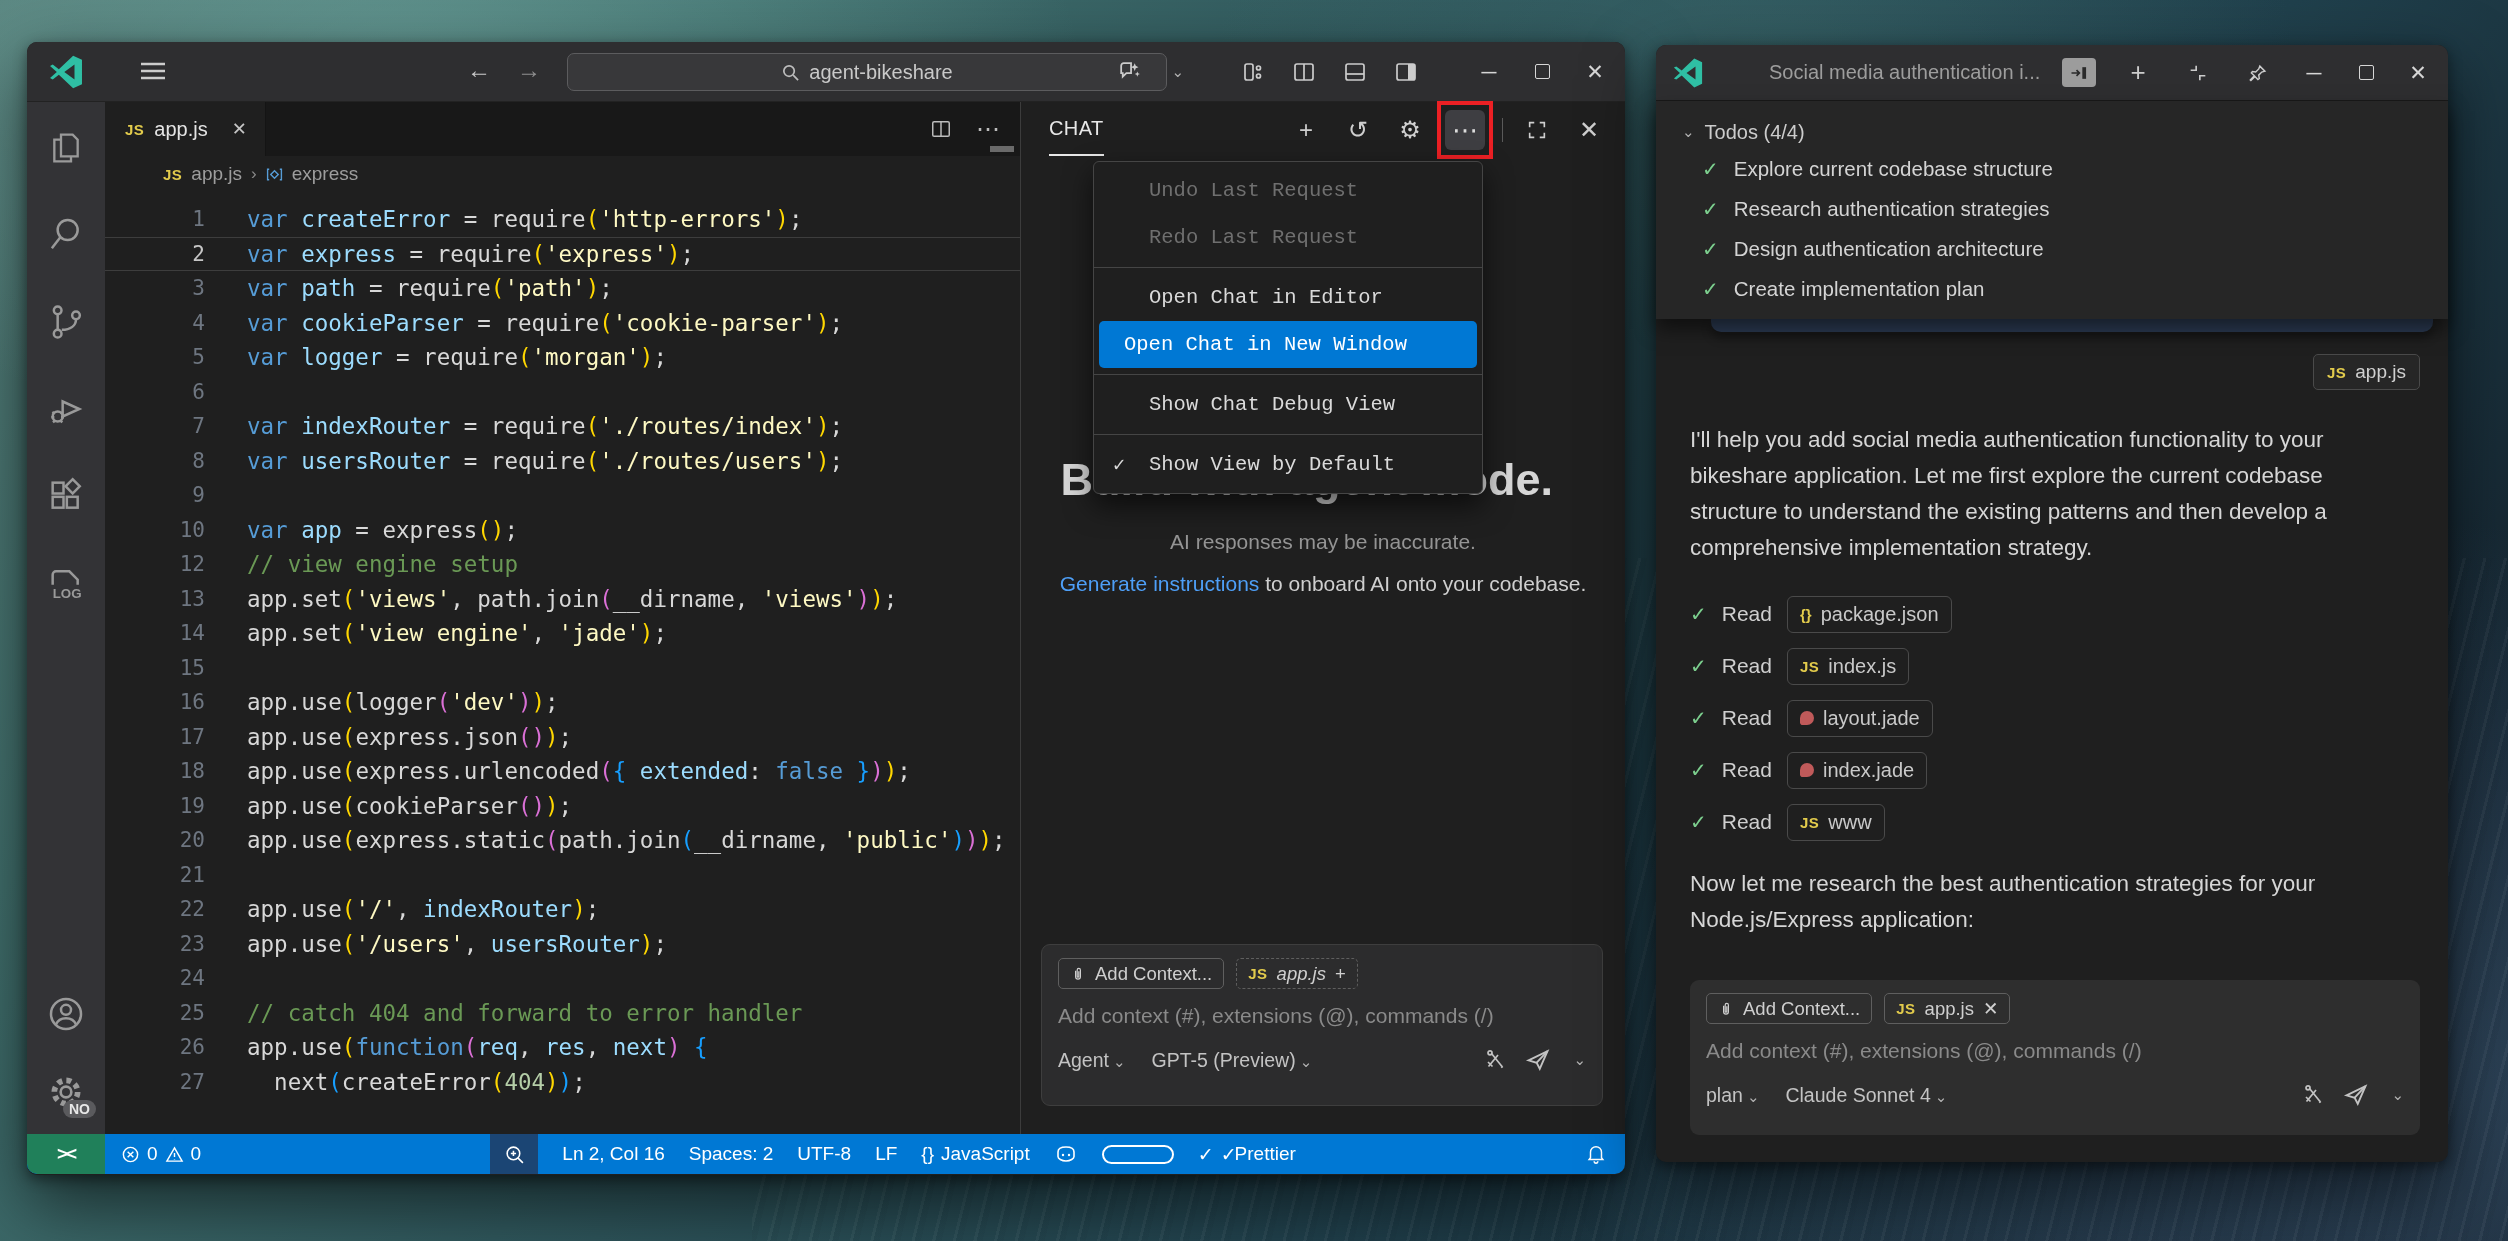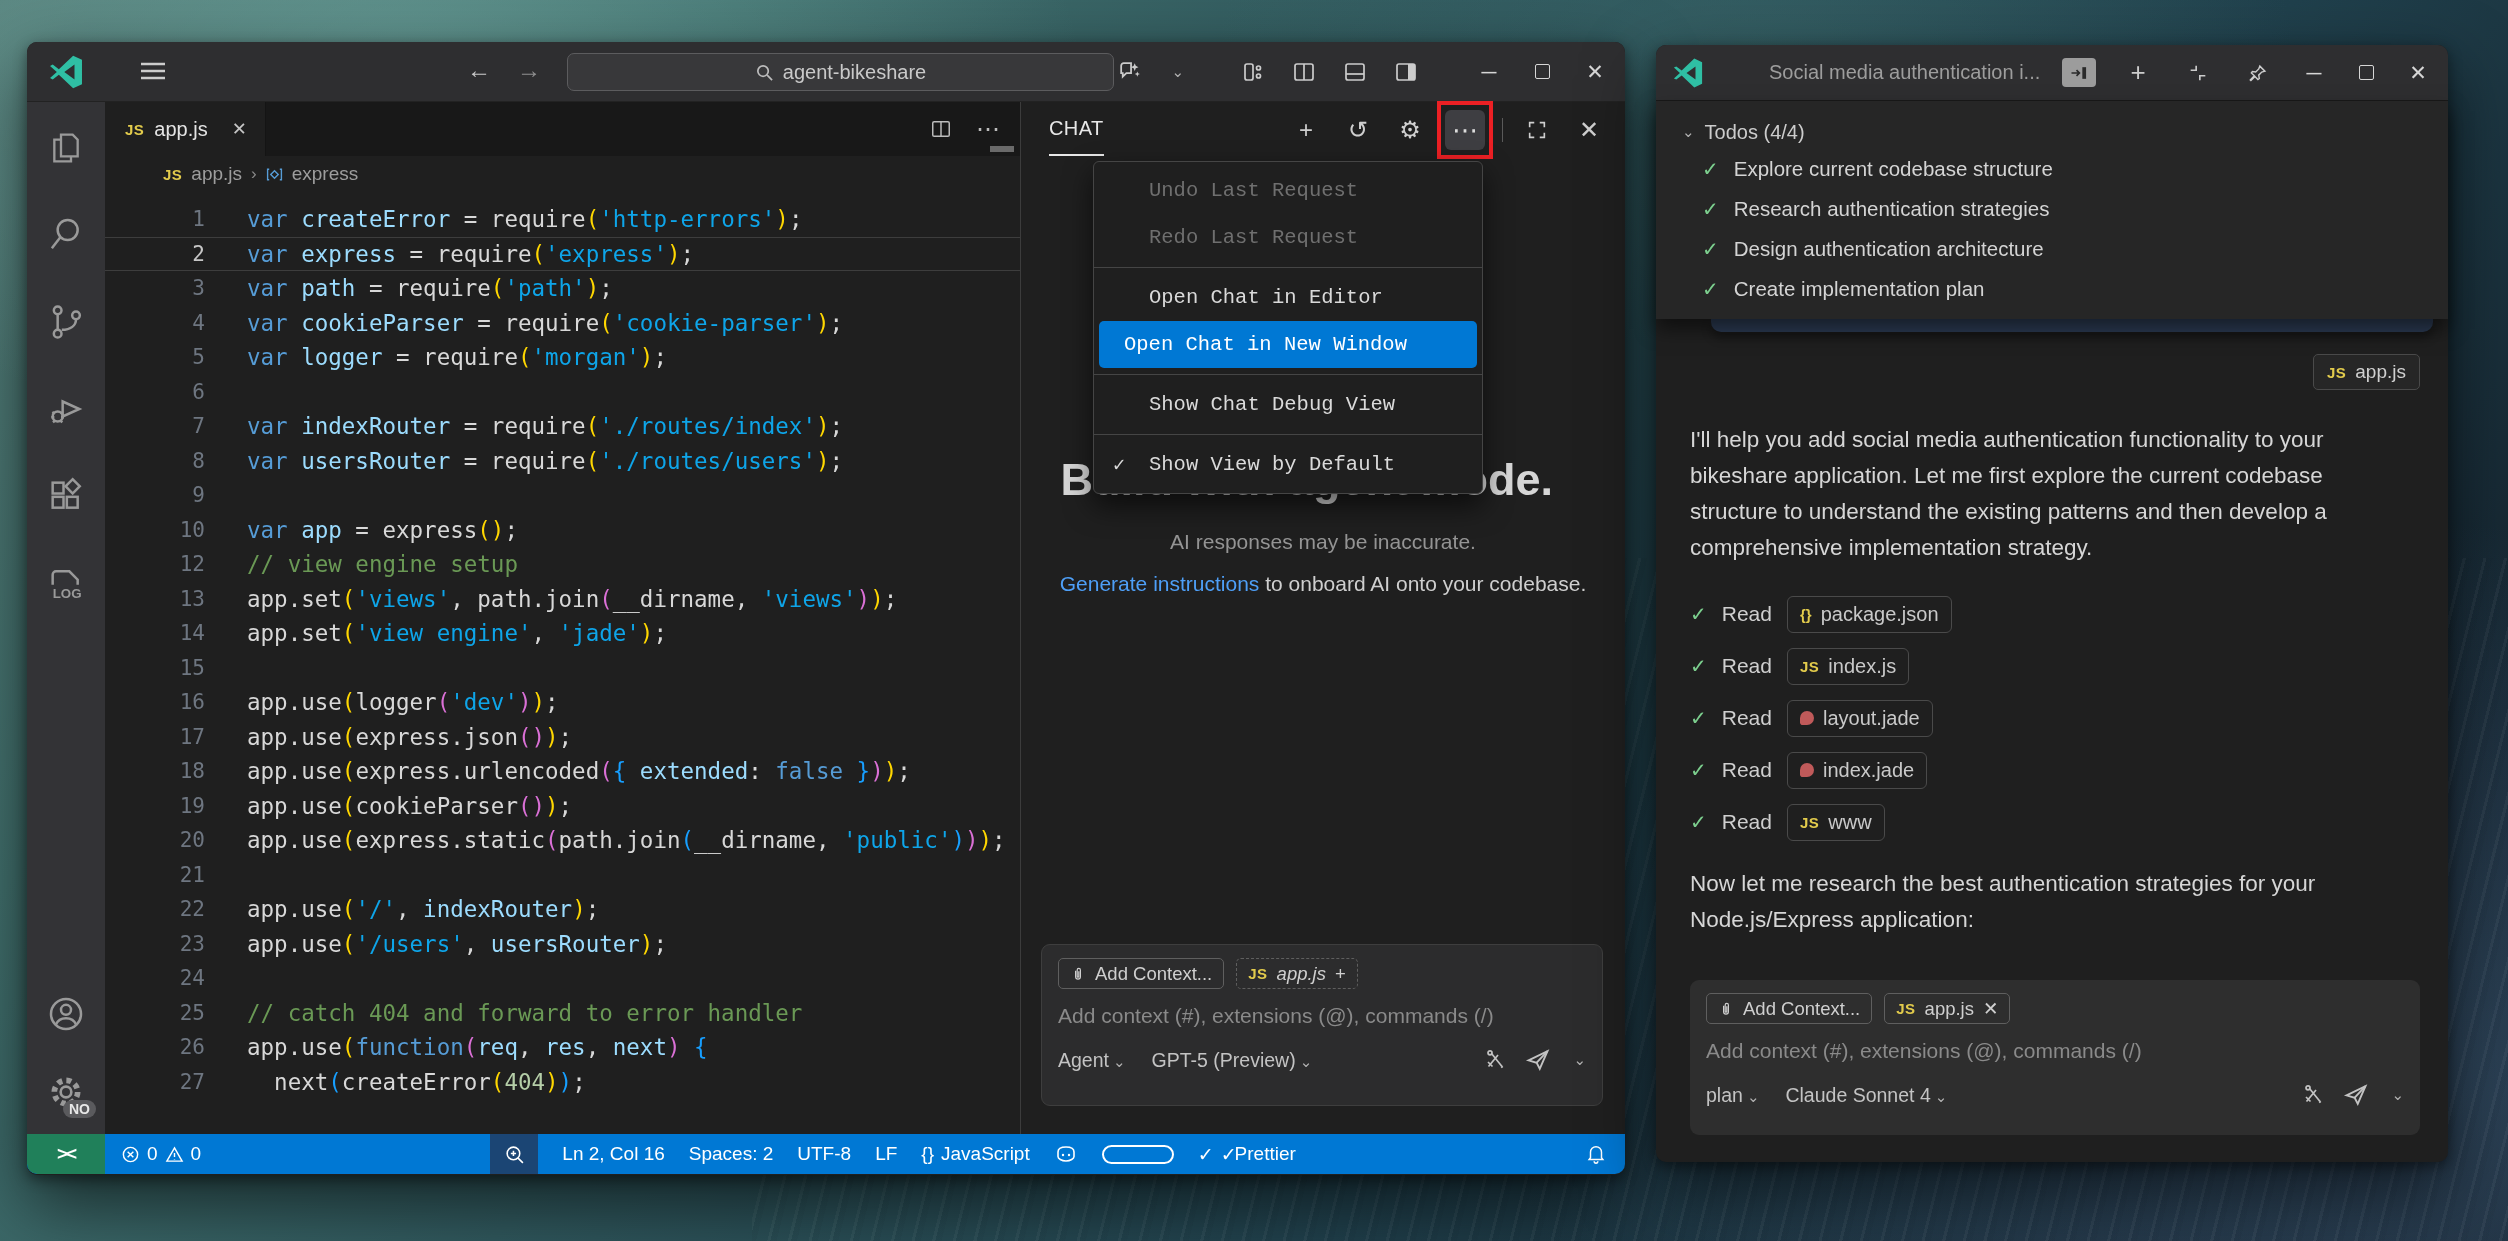--- a/index.html
+++ b/index.html
@@ -19,21 +19,21 @@
 
   .win { position:absolute; border-radius:10px; box-shadow:0 28px 70px rgba(0,0,0,.6), 0 4px 14px rgba(0,0,0,.45); }
 
   
   .main-win { left:27px; top:42px; width:1598px; height:1133px; background:#1f1f1f; }
   .titlebar { position:relative; height:60px; background:#2e2e30; border-radius:10px 10px 0 0; border-bottom:1px solid #222; }
   .vs-logo { position:absolute; left:22px; top:13px; width:34px; height:34px; }
   .hamburger { position:absolute; left:112px; top:17px; width:28px; height:26px; cursor:pointer; }
   .nav-arrow { position:absolute; top:14px; font-size:24px; color:#c9c9c9; width:34px; text-align:center; }
   .nav-back { left:435px; } .nav-fwd { left:485px; color:#8f8f8f; }
-  .cc-search { position:absolute; left:540px; top:11px; width:547px; height:38px; background:#38383a;
+  .cc-search { position:absolute; left:540px; top:11px; width:600px; height:38px; background:#38383a;
     border:1px solid #5c5c5e; border-radius:7px; display:flex; align-items:center; justify-content:center;
     gap:9px; color:#c9c9c9; font-size:20px; }
   .tb-right { position:absolute; right:16px; top:0; height:60px; display:flex; align-items:center; gap:25px; color:#c9c9c9; }
   .tb-ico { width:26px; height:26px; display:flex; align-items:center; justify-content:center; }
   .tb-gap { width:6px; }
   .winctl { font-size:21px; color:#d6d6d6; width:28px; text-align:center; }
   .maxbox { width:15px; height:15px; border:1.6px solid #d6d6d6; border-radius:2px; display:inline-block; }
 
   .win-body { position:relative; display:flex; height:1032px; }
   .activitybar { width:78px; background:#333336; display:flex; flex-direction:column; align-items:center; padding:24px 0 20px; }
@@ -51,21 +51,21 @@
   .js-badge { color:#e2cb4c; font-weight:bold; font-size:15px; letter-spacing:.5px; }
   .breadcrumb { height:36px; display:flex; align-items:center; gap:9px; padding-left:58px; color:#9d9d9d; font-size:19px; }
   .crumb-sep { color:#8a8a8a; font-size:17px; }
 
   .editor { flex:1; padding-top:10px; font-family:"DejaVu Sans Mono", monospace; font-size:22.5px; overflow:hidden; position:relative; }
   .code-row { display:flex; height:34.5px; align-items:center; }
   .code-row .gutter { width:100px; text-align:right; color:#6e7681; font-size:21px; flex:none; }
   .code-row .code { white-space:pre; margin-left:42px; }
   .code-row.current { box-shadow:inset 0 1px 0 #3d3d3d, inset 0 -1px 0 #3d3d3d; }
   .code-row.current .gutter { color:#c6c6c6; }
-  .tk-kw{color:#569cd6} .tk-vr{color:#9cdcfe} .tk-pl{color:#d8d8d8} .tk-st{color:#0ea5e9}
+  .tk-kw{color:#569cd6} .tk-vr{color:#9cdcfe} .tk-pl{color:#d8d8d8} .tk-st{color:#fef9c3}
   .tk-nm{color:#b5cea8} .tk-cm{color:#6a9955} .tk-b1{color:#ffd700} .tk-b2{color:#da70d6} .tk-b3{color:#179fff}
   .minimap-mark { position:absolute; right:6px; top:44px; width:24px; height:6px; background:#6a6a6a; }
 
   
   .chat-panel { flex:1; border-left:1px solid #3c3c3c; position:relative; background:#1f1f1f; border-radius:0; }
   .chat-header { height:56px; display:flex; align-items:center; padding:0 18px 0 28px; }
   .chat-title { color:#e7e7e7; font-size:20px; letter-spacing:.4px; position:relative; padding-bottom:4px; }
   .chat-title::after { content:""; position:absolute; left:0; bottom:-12px; width:100%; height:2px; background:#e7e7e7; }
   .chat-tools { margin-left:auto; display:flex; align-items:center; gap:16px; color:#cfcfcf; }
   .ct-ico { width:36px; height:36px; display:flex; align-items:center; justify-content:center; font-size:24px; }

